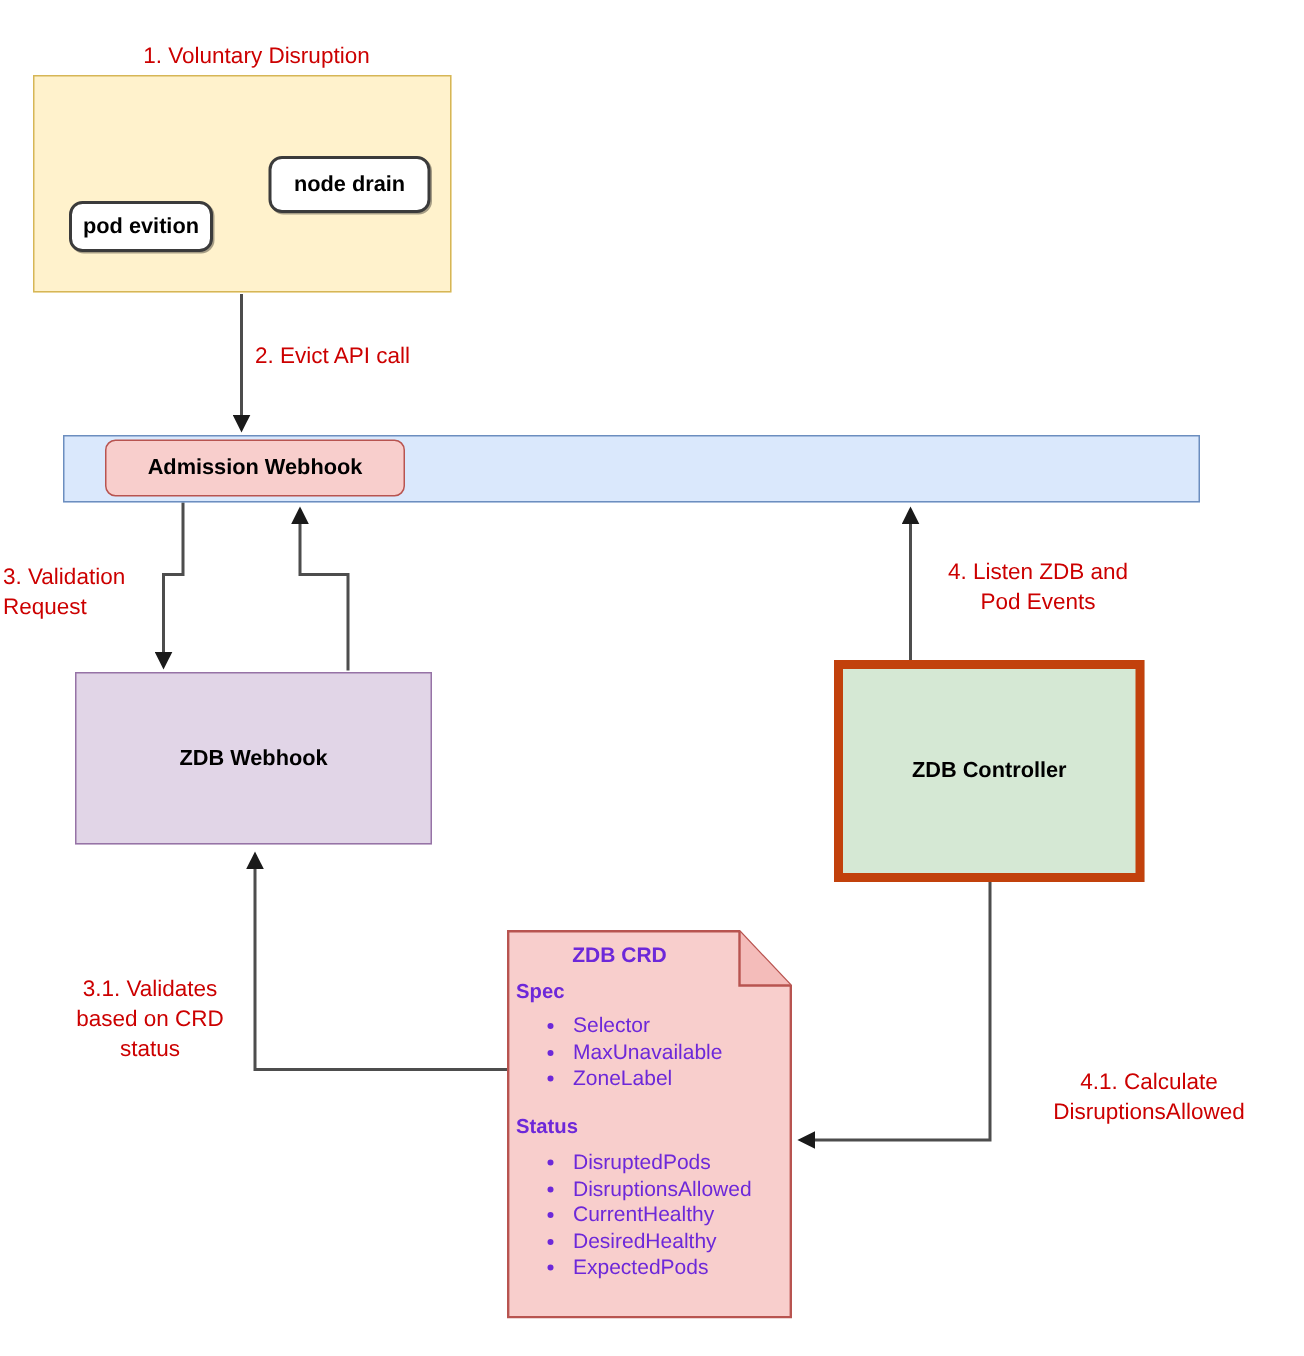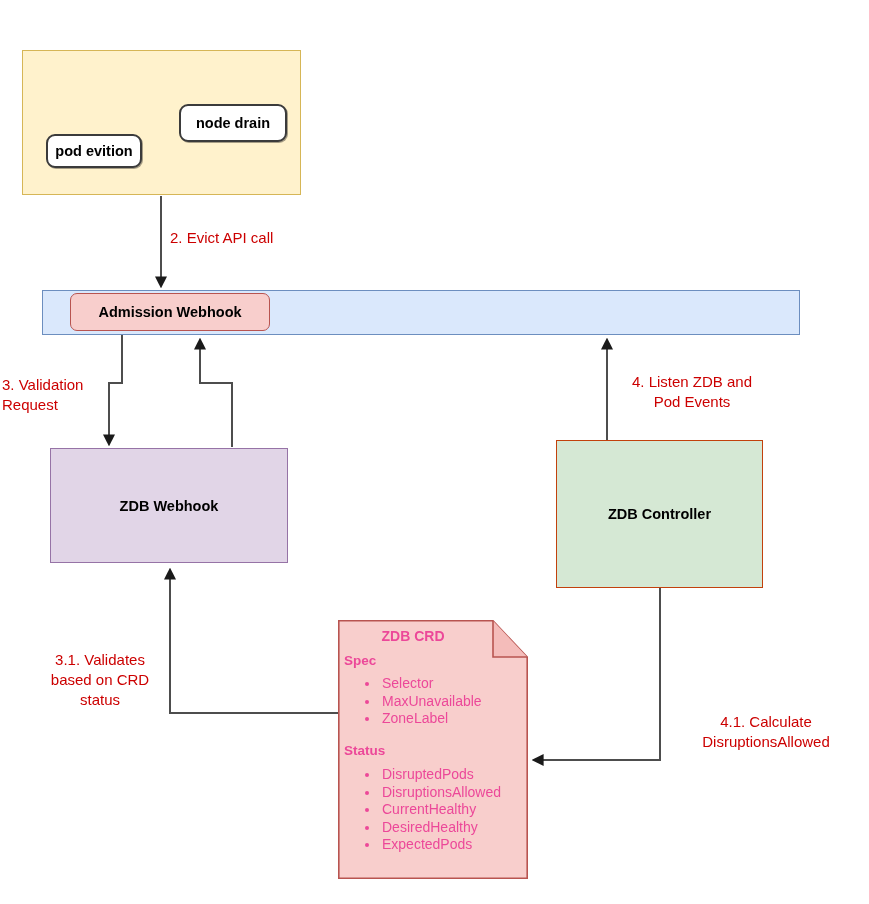--- a/index.html
+++ b/index.html
@@ -123,21 +123,21 @@
     color: #000000;
   }
 
   
   .box-controller {
     left: 556px;
     top: 440px;
     width: 207px;
     height: 148px;
     background: #d5e8d4;
-    border: 1px solid #c2410c;
+    border: 6px solid #c2410c;
     display: flex;
     align-items: center;
     justify-content: center;
     text-align: center;
     font-size: 14.5px;
     font-weight: bold;
     line-height: 19px;
     color: #000000;
   }
 
@@ -155,21 +155,21 @@
     width: 190px;
     height: 259px;
   }
   .crd-content {
     position: absolute;
     left: 0;
     top: 0;
     width: 190px;
     height: 259px;
     font-size: 14px;
-    color: #ec4899;
+    color: #6d28d9;
     text-decoration: underline;
   }
   .crd-title {
     position: absolute;
     left: 0;
     top: 8px;
     width: 150px;
     text-align: center;
     font-weight: bold;
     font-size: 14px;
@@ -214,20 +214,21 @@
       <path d="M 232 447 L 232 383 L 200 383 L 200 340" marker-end="url(#arrow)"></path>
 
       <path d="M 607 440 L 607 340" marker-end="url(#arrow)"></path>
 
       <path d="M 338 713 L 170 713 L 170 570" marker-end="url(#arrow)"></path>
 
       <path d="M 660 588 L 660 760 L 534 760" marker-end="url(#arrow)"></path>
     </g>
   </svg>
 
+  <div class="step-label" style="left:62px; top:28px; width:218px;">1. Voluntary Disruption</div>
 
   <div class="step-label" style="left:170px; top:228px; width:180px; text-align:left;">2. Evict API call</div>
 
   <div class="step-label" style="left:0px; top:375px; width:100px; text-align:left; padding-left:2px;">3. Validation
 Request</div>
 
   <div class="step-label" style="left:20px; top:650px; width:160px;">3.1. Validates
 based on CRD
 status</div>
 

